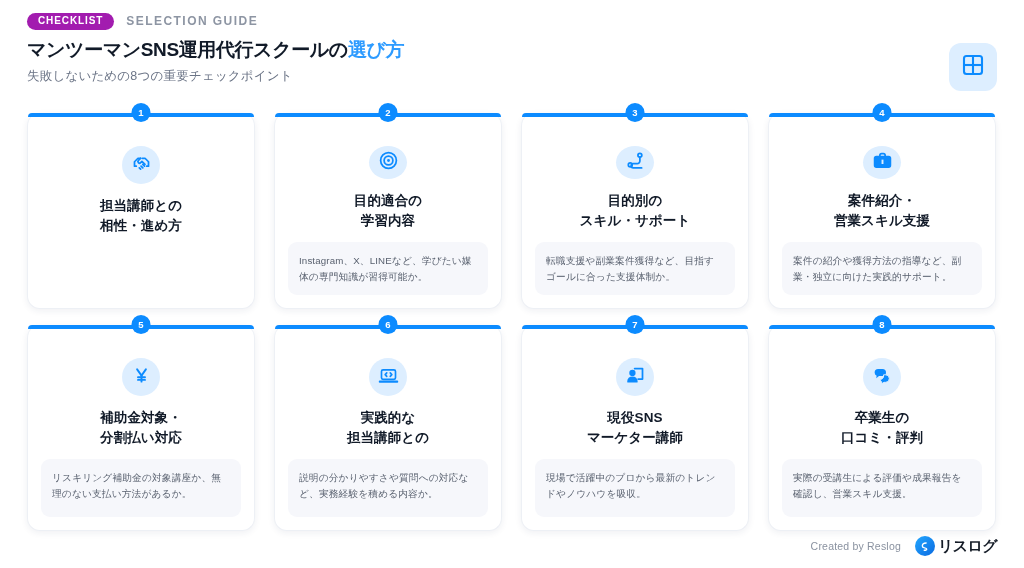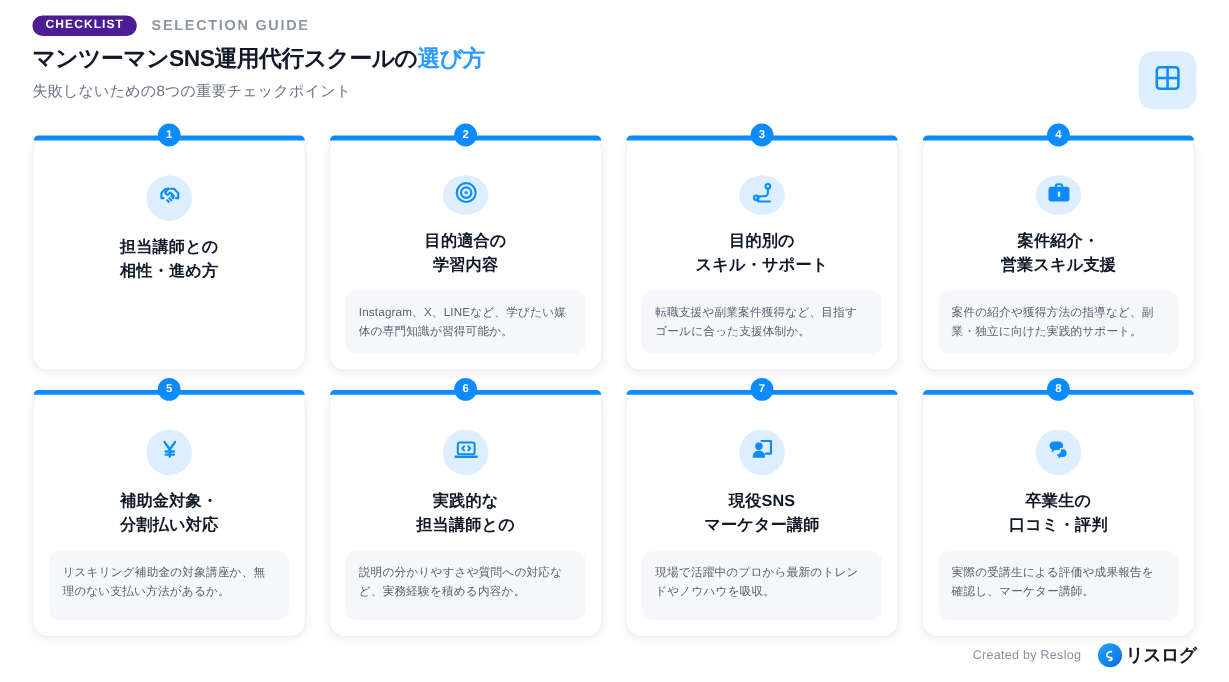--- a/index.html
+++ b/index.html
@@ -27,21 +27,21 @@
   }
 
   .eyebrow-row {
     display: flex;
     align-items: center;
     gap: 12px;
     height: 18px;
   }
 
   .checklist-badge {
-    background: #4c1d95;
+    background: #a21caf;
     color: #ffffff;
     font-size: 10px;
     font-weight: bold;
     letter-spacing: 0.9px;
     padding: 3px 11px 4px 11px;
     border-radius: 9px;
     line-height: 1;
     display: inline-block;
   }
 
@@ -375,21 +375,21 @@
         <svg width="21" height="21" viewBox="0 0 24 24" fill="#0c8bff" stroke="none">
           <path d="M3 8.5a4 4 0 014-4h5a4 4 0 110 8H8l-3.2 2.6.5-2.9A4 4 0 013 8.5z"></path>
           <path d="M13.2 11.2h2.3a4.3 4.3 0 014.3 4.3 4.3 4.3 0 01-4.3 4.3h-1.8l-2.9 2 .4-2.4a4.3 4.3 0 01-2.1-3.1h1.6a4.4 4.4 0 002.5-5.1z" fill="#0c8bff" stroke="#ddeeff" stroke-width="1.1"></path>
         </svg>
       </span>
     </div>
     <div class="card-title">
       <div>卒業生の</div>
       <div>口コミ・評判</div>
     </div>
-    <div class="card-desc">実際の受講生による評価や成果報告を確認し、マーケター講師。</div>
+    <div class="card-desc">実際の受講生による評価や成果報告を確認し、営業スキル支援。</div>
   </div>
 
 </div>
 
 <div class="footer">
   <span class="footer-credit">Created by Reslog</span>
   <span class="footer-logo">
     <span class="footer-logo-mark">
       <svg width="13" height="13" viewBox="0 0 24 24" fill="none" stroke="#ffffff" stroke-width="2.6" stroke-linecap="round">
         <path d="M15 5.5C11 5.5 8 8 8 11.2c0 2 1.6 3 4 3.3 2.4.3 4 .8 4 2.1 0 1.6-2 2.4-4.5 2.4"></path>

